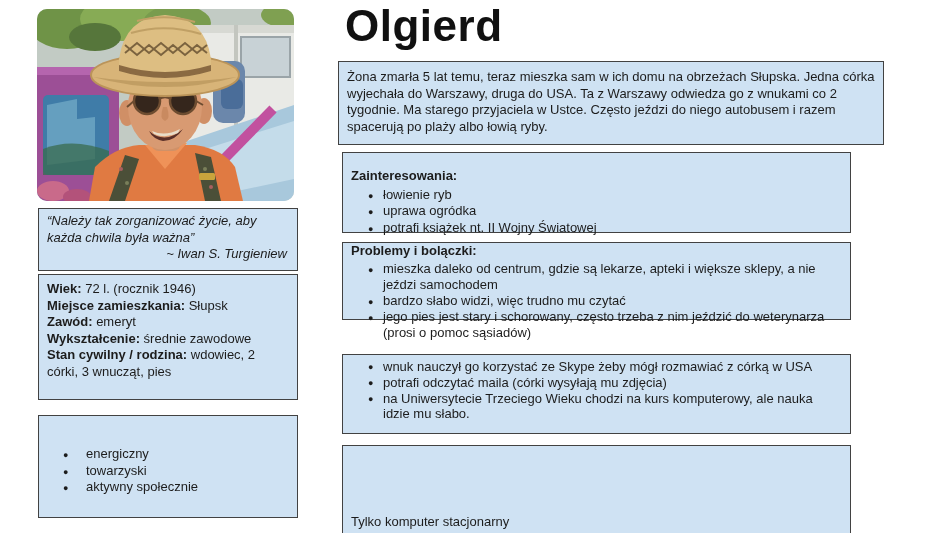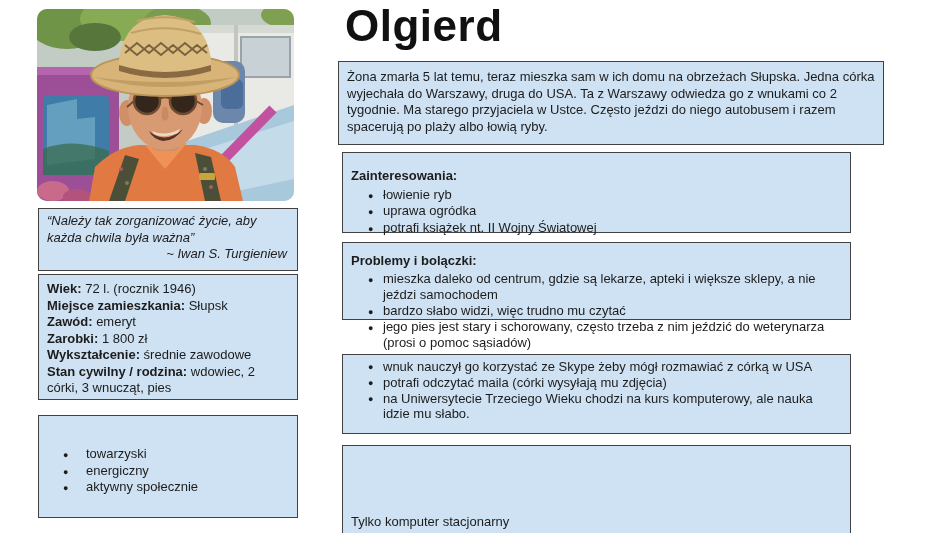--- a/index.html
+++ b/index.html
@@ -42,21 +42,21 @@
     left: 345px; top: 4px;
     margin: 0;
     font-size: 44px;
     line-height: 44px;
     font-weight: bold;
     color: #111111;
     letter-spacing: 0.5px;
   }
   .bio-box      { left: 338px; top: 61px;  width: 546px; height: 84px; padding: 7px 8px; }
   .interests-box{ left: 342px; top: 152px; width: 509px; height: 81px; }
-  .problems-box { left: 342px; top: 242px; width: 509px; height: 78px; padding: 10px 8px; line-height: 16px; }
+  .problems-box { left: 342px; top: 242px; width: 509px; height: 78px; padding: 0 8px; line-height: 16px; }
   .tech-box     { left: 342px; top: 354px; width: 509px; height: 80px; padding: 2px 8px; line-height: 15.8px; }
   .equip-box    { left: 342px; top: 445px; width: 509px; height: 101px; display: flex; align-items: flex-end; }
   .box-header { font-weight: bold; }
   
   ul.blist { margin: 2px; padding: 0; list-style: none; }
   ul.blist li { position: relative; padding-left: 30px; }
   ul.blist li::before {
     content: "●";
     position: absolute;
     left: 15px; top: 1px;
@@ -164,29 +164,28 @@
 
   <div class="box quote-box">
     <div class="quote-text">“Należy tak zorganizować życie, aby każda chwila była ważna”</div>
     <div class="quote-attr">~ Iwan S. Turgieniew</div>
   </div>
 
   <div class="box details-box">
     <div><span class="lbl">Wiek:</span> <span>72 l. (rocznik 1946)</span></div>
     <div><span class="lbl">Miejsce zamieszkania:</span> <span>Słupsk</span></div>
     <div><span class="lbl">Zawód:</span> <span>emeryt</span></div>
-    <div><span class="lbl">Zarobki:</span> <span>1 800 zł</span></div>
     <div><span class="lbl">Wykształcenie:</span> <span>średnie zawodowe</span></div>
     <div><span class="lbl">Stan cywilny / rodzina:</span> <span>wdowiec, 2 córki, 3 wnucząt, pies</span></div>
   </div>
 
   <div class="box traits-box">
     <ul class="blist">
+      <li>energiczny</li>
       <li>towarzyski</li>
-      <li>energiczny</li>
       <li>aktywny społecznie</li>
     </ul>
   </div>
 
   <h1 class="page-title">Olgierd</h1>
 
   <div class="box bio-box">
     <div>Żona zmarła 5 lat temu, teraz mieszka sam w ich domu na obrzeżach Słupska. Jedna córka wyjechała do Warszawy, druga do USA. Ta z Warszawy odwiedza go z wnukami co 2 tygodnie. Ma starego przyjaciela w Ustce. Często jeździ do niego autobusem i razem spacerują po plaży albo łowią ryby.</div>
   </div>
 

